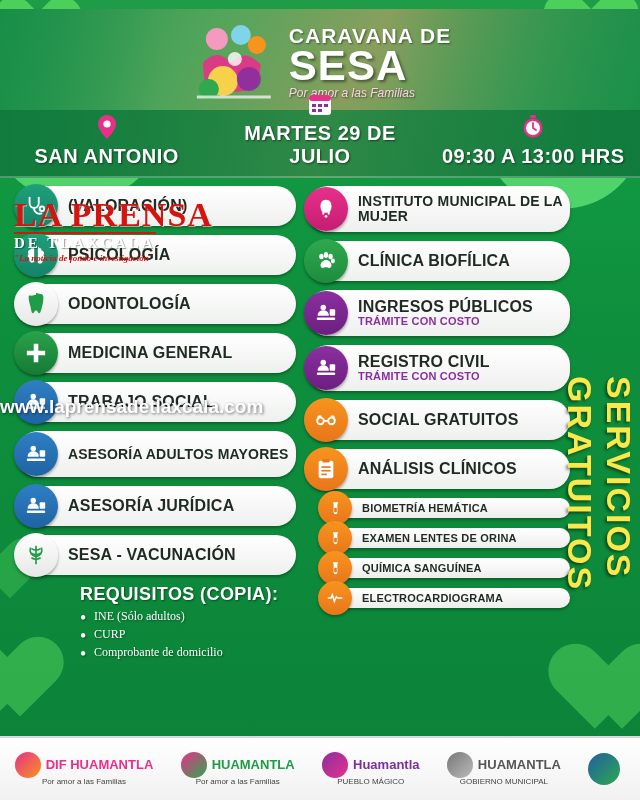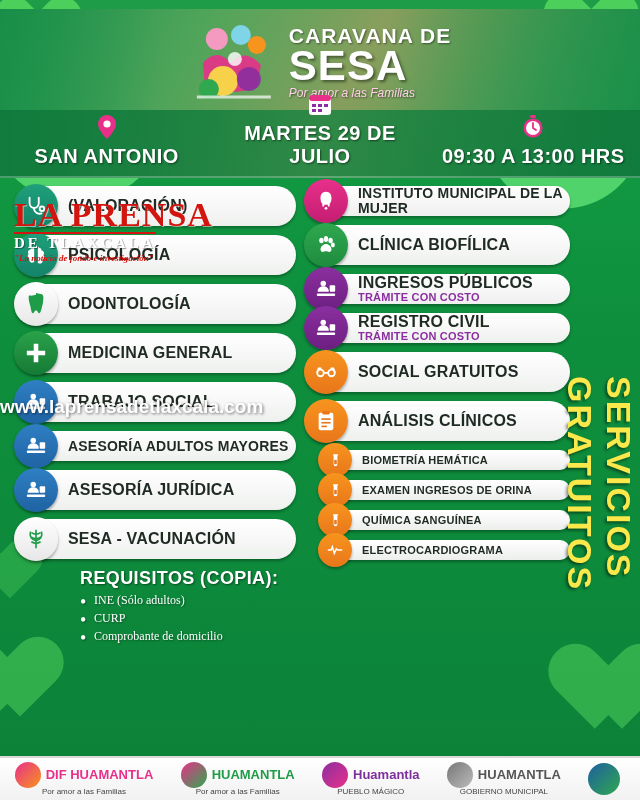--- a/index.html
+++ b/index.html
@@ -97,21 +97,21 @@
   .pill {
     position: relative;
     height: 40px;
     margin-bottom: 9px;
     background: linear-gradient(180deg,#ffffff,#eef0ee);
     border-radius: 20px;
     display: flex; align-items: center;
     padding-left: 50px;
     box-shadow: 0 2px 3px rgba(0,0,0,.3);
   }
-  .pill.tall { height: 30px; }
+  .pill.tall { height: 46px; }
   .pill-ico {
     position: absolute; left: -4px; top: 50%; transform: translateY(-50%);
     width: 44px; height: 44px; border-radius: 50%;
     display:flex; align-items:center; justify-content:center;
     color:#fff; font-size: 21px; line-height: 1;
     box-shadow: 0 2px 3px rgba(0,0,0,.35);
   }
   .pill-txt { display:flex; flex-direction: column; justify-content:center; }
   .pill-title {
     font-size: 16px; font-weight: bold; color: #1f2b22; letter-spacing: .2px;
@@ -161,21 +161,21 @@
   #side-text {
     position: absolute; right: 2px; top: 190px;
     writing-mode: vertical-rl;
     font-size: 34px; font-weight: bold; color: #fbe84a;
     letter-spacing: 2px;
     text-shadow: 2px 2px 3px rgba(0,0,0,.45);
   }
 
   
   #footer {
-    position: absolute; left: 0; right: 0; bottom: 0; height: 44px;
+    position: absolute; left: 0; right: 0; bottom: 0; height: 64px;
     background: linear-gradient(180deg,#ffffff,#f1f1f1);
     border-top: 2px solid #d8d8d8;
     display:flex; align-items:center; justify-content:space-around;
     padding: 0 1px;
   }
   .flogo { text-align:center; line-height: 1.05; }
   .flogo .f1 { font-size: 13px; font-weight: bold; color:#e8308a; }
   .flogo .f2 { font-size: 8px; color:#444; }
   .flogo.pink .f1 { color:#e8308a; }
   .flogo.green .f1 { color:#1f9c47; }
@@ -509,21 +509,21 @@
           </span>
           <span class="chip-txt">BIOMETRÍA HEMÁTICA</span>
         </div>
         <div class="chip">
           <span class="chip-ico">
             <svg width="15" height="15" viewBox="0 0 24 24" fill="#fff">
                 <path d="M8 2h8v2h-1v14a3 3 0 0 1-6 0V4H8z"></path>
                 <rect x="10" y="11" width="4" height="7" fill="#e8761a"></rect>
               </svg>
           </span>
-          <span class="chip-txt">EXAMEN INGRESOS DE ORINA</span>
+          <span class="chip-txt">EXAMEN LENTES DE ORINA</span>
         </div>
         <div class="chip">
           <span class="chip-ico">
             <svg width="15" height="15" viewBox="0 0 24 24" fill="#fff">
                 <path d="M8 2h8v2h-1v14a3 3 0 0 1-6 0V4H8z"></path>
                 <rect x="10" y="11" width="4" height="7" fill="#e8761a"></rect>
               </svg>
           </span>
           <span class="chip-txt">QUÍMICA SANGUÍNEA</span>
         </div>

